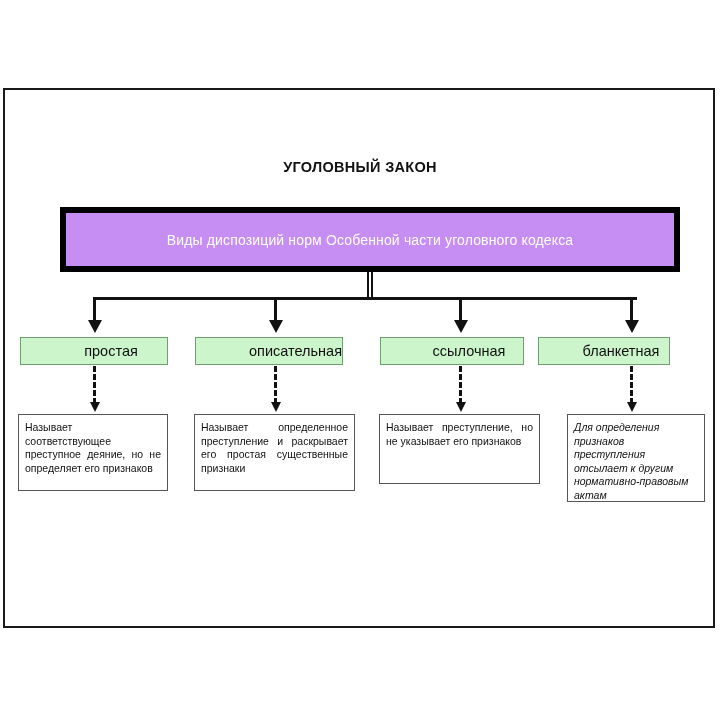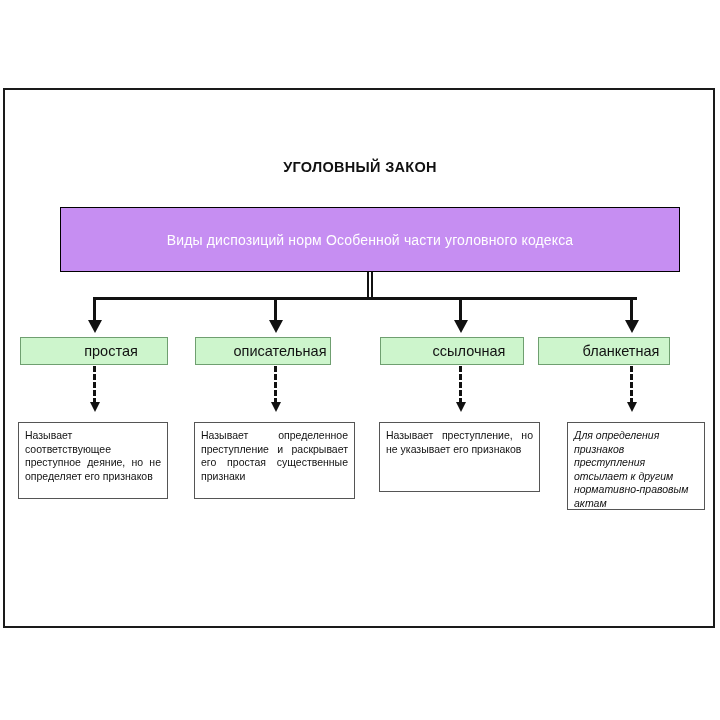--- a/index.html
+++ b/index.html
@@ -42,21 +42,21 @@
   }
 
   
   #root-box {
     position: absolute;
     left: 60px;
     top: 207px;
     width: 620px;
     height: 65px;
     background: #c68ef2;
-    border: 1px solid #000000;
+    border: 6px solid #000000;
     box-sizing: border-box;
     display: flex;
     align-items: center;
     justify-content: center;
   }
   #root-box .label {
     color: #ffffff;
     font-size: 14px;
     letter-spacing: 0.15px;
     text-align: center;
@@ -141,27 +141,26 @@
     top: 414px;
     border: 1px solid #555555;
     box-sizing: border-box;
     background: #ffffff;
     padding: 6px 6px 5px 6px;
     font-size: 10.5px;
     line-height: 13.5px;
     color: #111111;
     text-align: justify;
     text-justify: inter-word;
-    margin-top: 8px;
   }
   .desc-box.plain { text-align: left; font-style: italic; }
 
   
   .col0 { left: 20px;  width: 148px; }
-  .col1 { left: 195px; width: 136px; }
+  .col1 { left: 195px; width: 148px; justify-content: flex-end; }
   .col2 { left: 380px; width: 144px; }
   .col3 { left: 538px; width: 132px; }
 
   .d-col0 { left: 18px;  width: 150px; height: 77px; }
   .d-col1 { left: 194px; width: 161px; height: 77px; }
   .d-col2 { left: 379px; width: 161px; height: 70px; }
   .d-col3 { left: 567px; width: 138px; height: 88px; }
 
   .x0 { left: 92.5px; }
   .x1 { left: 273.5px; }

